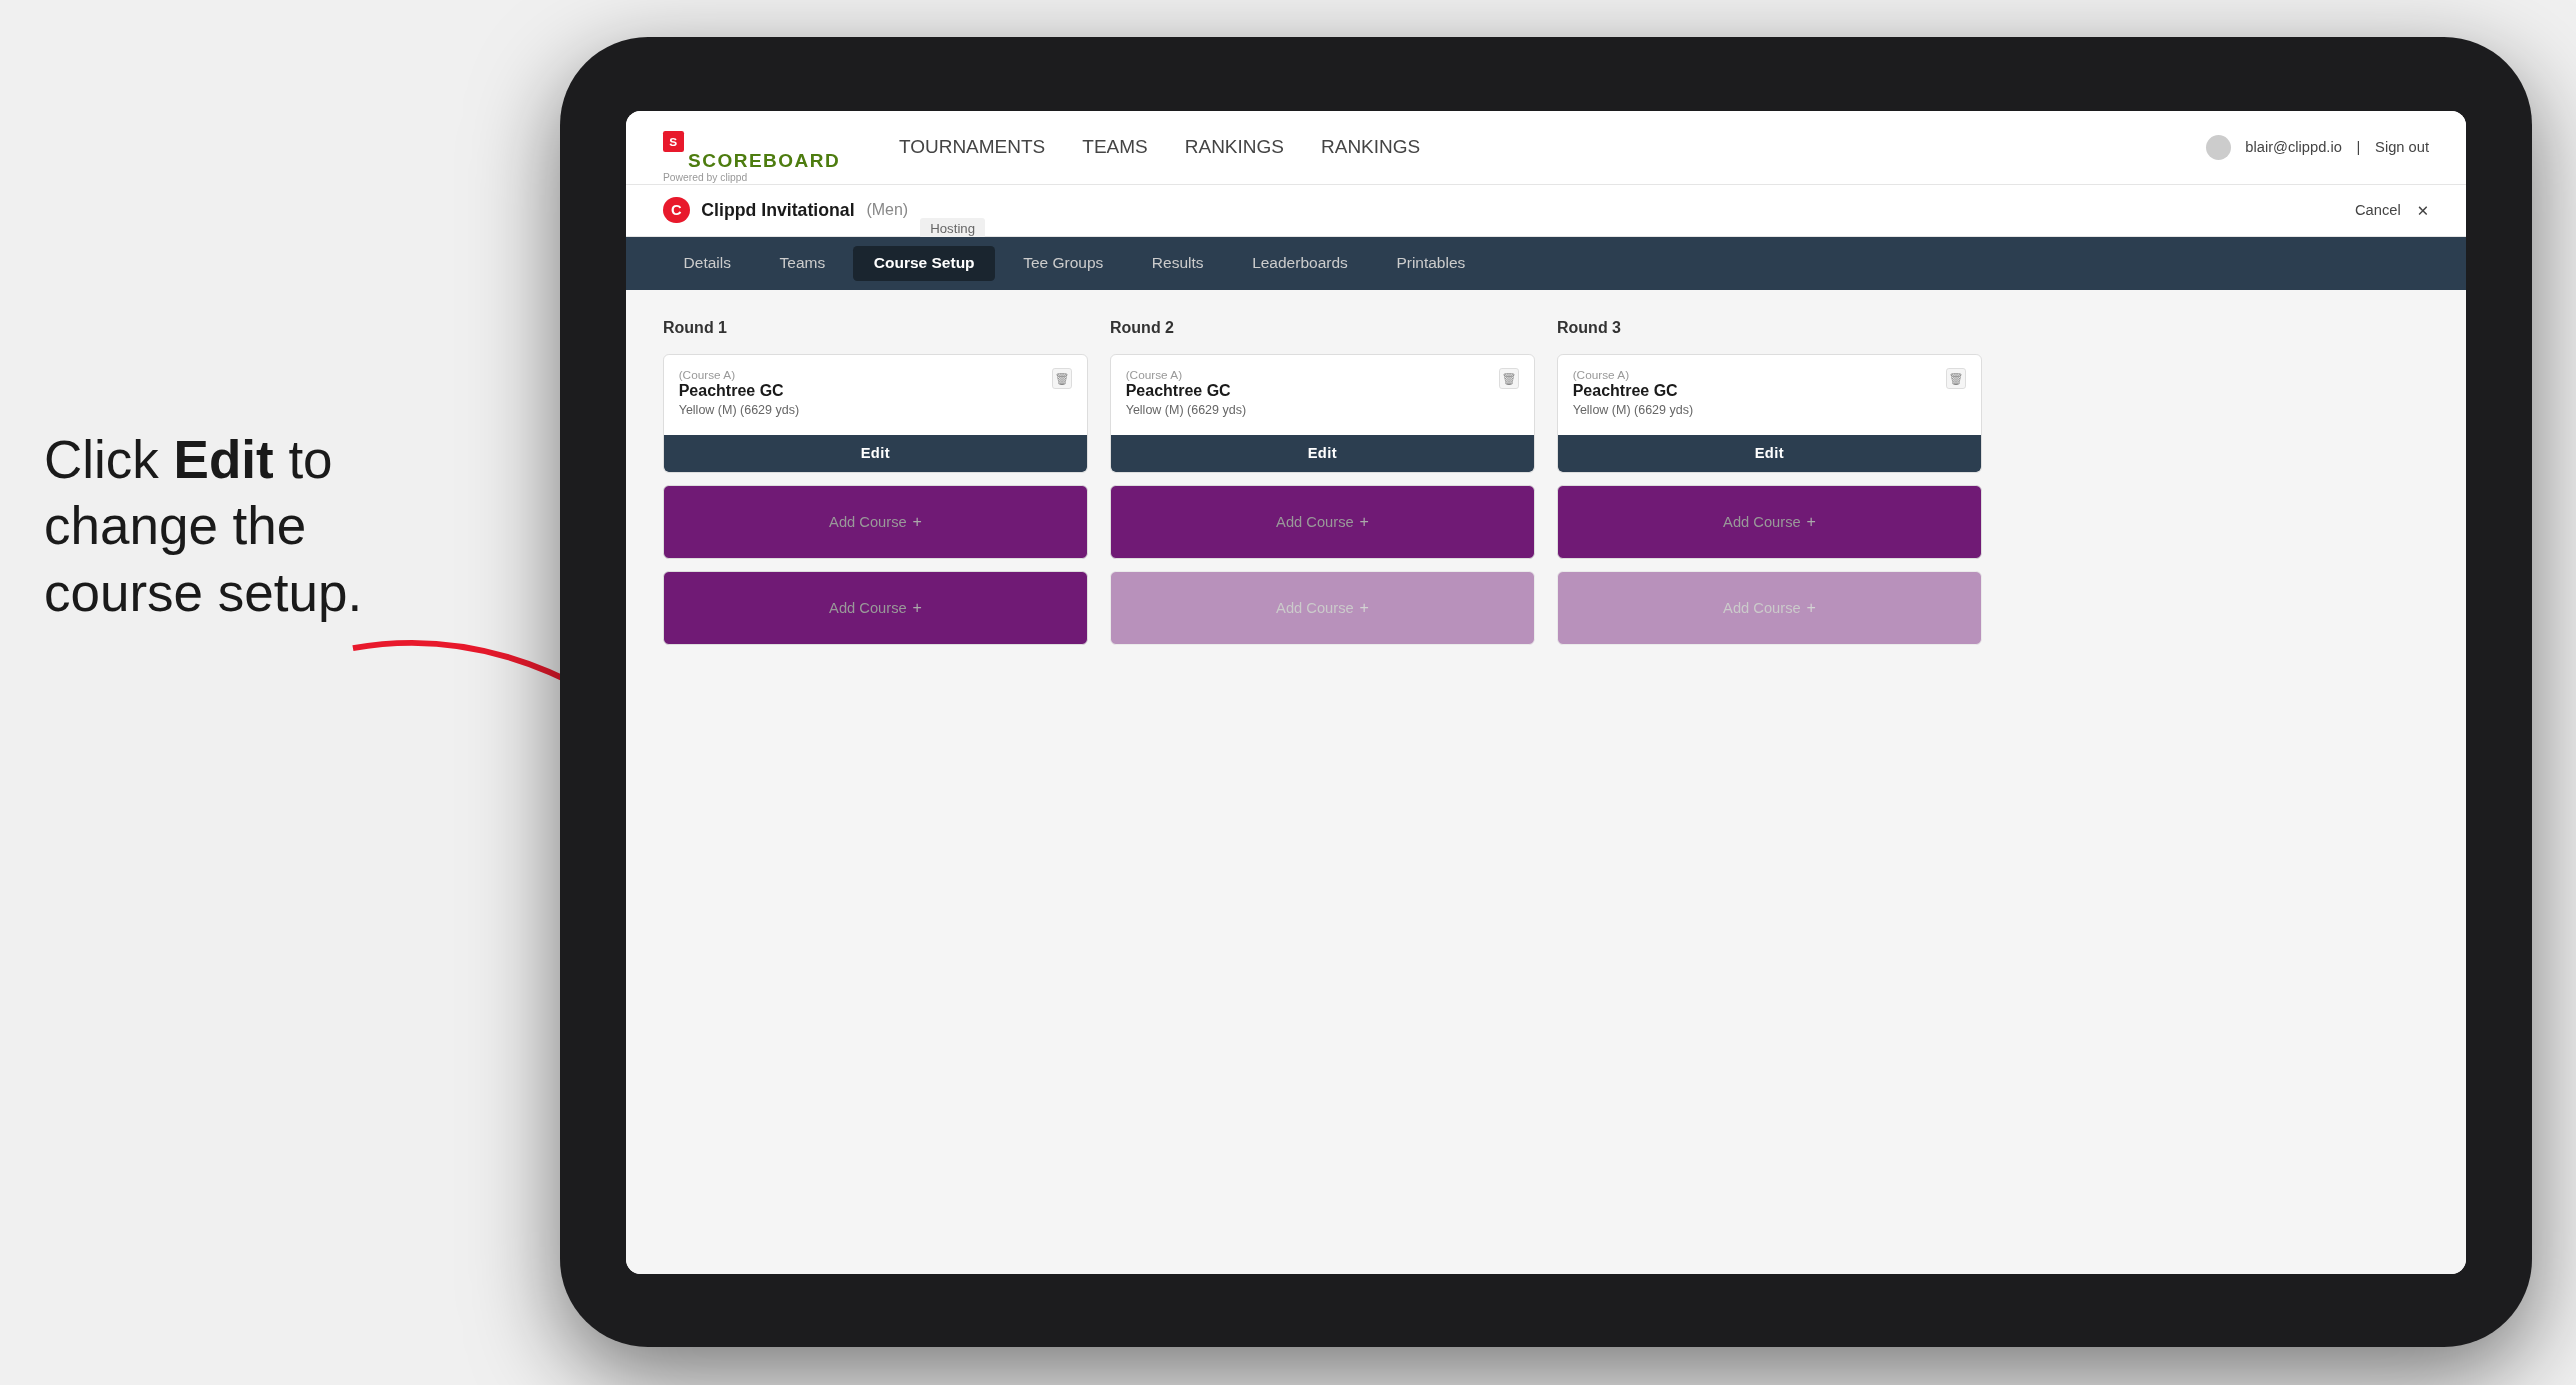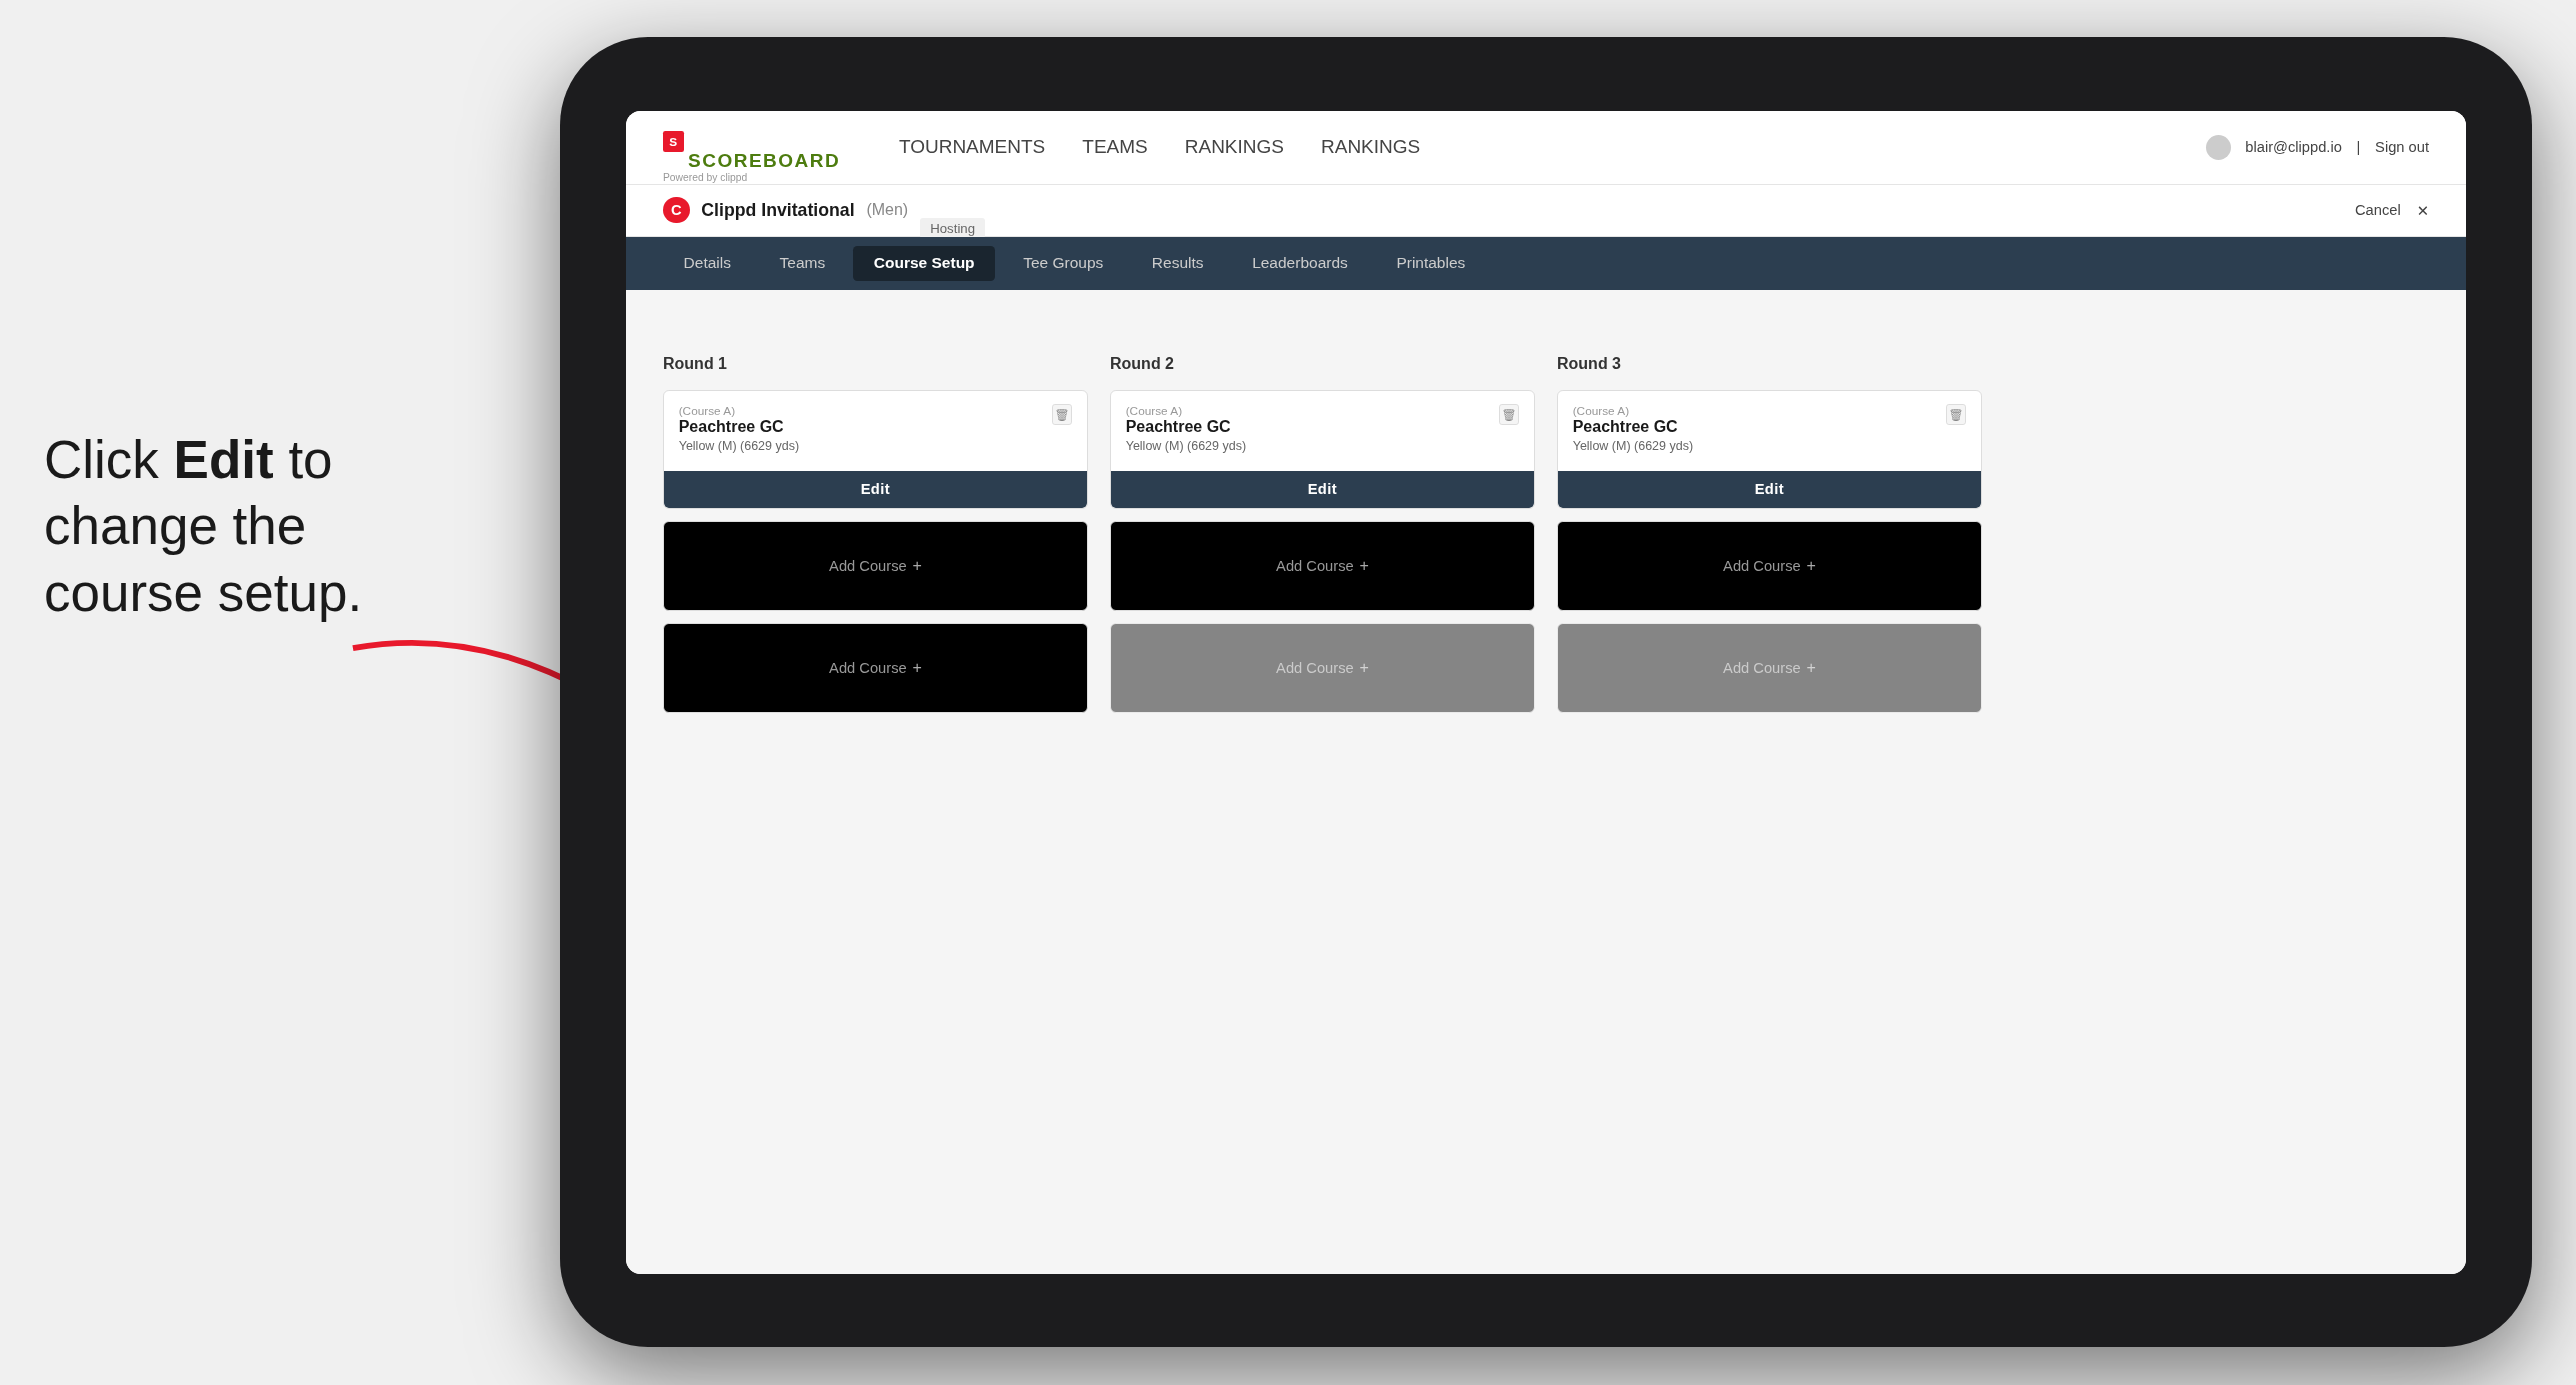--- a/index.html
+++ b/index.html
@@ -221,21 +221,20 @@
     .rounds-grid {
       display: grid;
       grid-template-columns: 1fr 1fr 1fr 1fr;
       gap: 22px;
     }
 
     .round-column {
       display: flex;
       flex-direction: column;
       gap: 11.8px;
-      margin-top: 36px;
     }
 
     .round-title {
       font-size: 16px;
       font-weight: 600;
       color: #333;
       margin-bottom: 5.9px;
     }
 
     .course-card {
@@ -294,24 +293,24 @@
       border-radius: 2.9px;
       display: flex;
       align-items: center;
       justify-content: center;
       cursor: pointer;
       font-size: 11.8px;
       color: #888;
     }
 
     .add-course-card {
-      background: #000000;
+      background: #701a75;
       border: 1.1px solid #ddd;
       border-radius: 5.9px;
-      height: 90px;
+      height: 74px;
       display: flex;
       align-items: center;
       justify-content: center;
       cursor: pointer;
     }
 
     .add-course-card.disabled {
       opacity: 0.45;
       cursor: not-allowed;
     }

